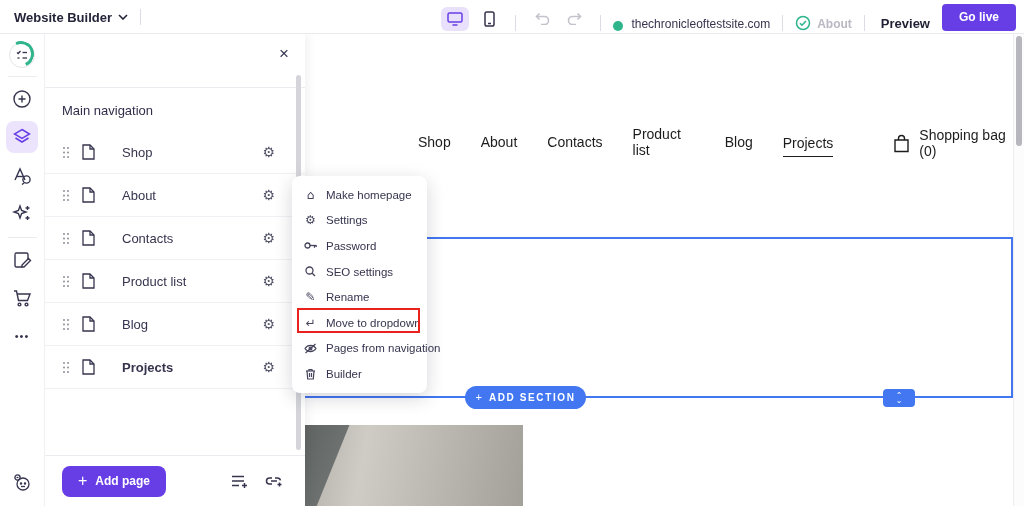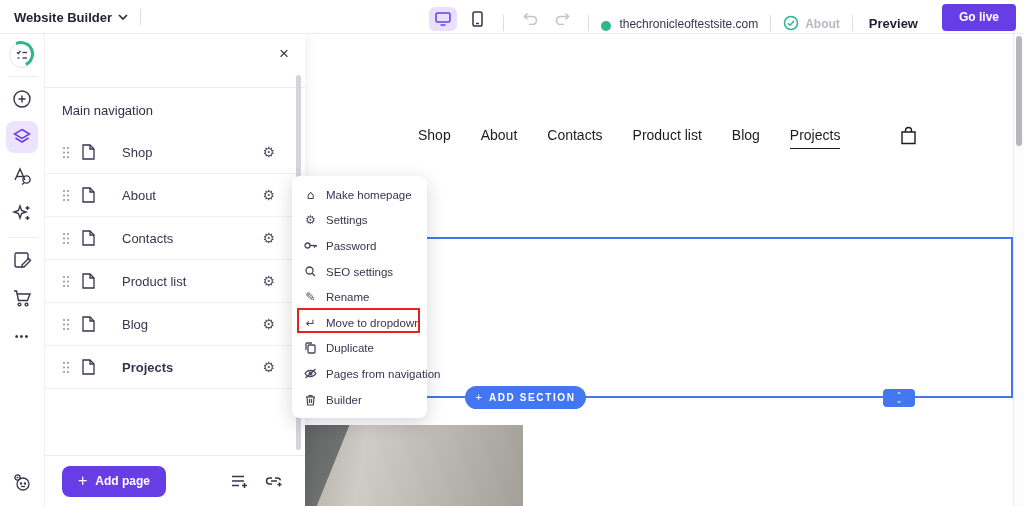--- a/index.html
+++ b/index.html
@@ -12,21 +12,21 @@
   .tb-title { font-size:13px; font-weight:bold; color:#24243a; display:flex; align-items:center; gap:6px; cursor:pointer; }
   .tb-sep { width:1px; height:16px; background:#dcdce3; margin:0 12px; }
   .tb-right { margin-left:auto; display:flex; align-items:flex-end; }
   .tb-iconbtn { width:28px; height:24px; border-radius:6px; display:flex; align-items:center; justify-content:center; cursor:pointer; }
   .tb-iconbtn.active { background:#e9e1fc; color:#673de6; }
   .tb-iconbtn.plain { color:#36344e; }
   .tb-iconbtn.disabled { color:#c3c3cb; }
   .green-dot { width:10px; height:10px; border-radius:50%; background:#2fb48c; margin-right:8px; }
   .tb-domain { font-size:12px; color:#36344e; }
   .tb-saved { font-size:12px; color:#b9b9c3; font-weight:bold; margin-left:6px; }
-  .tb-preview { font-size:13px; font-weight:bold; color:#1f1f33; margin:0 24px 0 4px; cursor:pointer; }
+  .tb-preview { font-size:13px; font-weight:bold; color:#1f1f33; margin:0 12px 0 4px; cursor:pointer; }
   .tb-golive { background:#673de6; color:#fff; font-size:12px; font-weight:bold; border:none;
     border-radius:4px; height:27px; padding:0 17px; cursor:pointer; }
 
   
   #rail { position:absolute; top:33px; left:0; width:45px; bottom:0; background:#fff;
     border-right:1px solid #f0f0f2; z-index:12; display:flex; flex-direction:column; align-items:center; }
   .rail-icon { width:32px; height:32px; display:flex; align-items:center; justify-content:center;
     border-radius:8px; color:#36344e; cursor:pointer; margin-top:6px; }
   .rail-icon.selected { background:#ece4fc; color:#673de6; }
   .rail-div { width:29px; height:1px; background:#ececf0; margin-top:8px; }
@@ -124,20 +124,21 @@
     <span class="nav-link">Product list</span>
     <span class="nav-link">Blog</span>
     <span class="nav-link active">Projects</span>
     <span id="cart">
       <span>
         <svg width="17" height="19" viewBox="0 0 17 19" fill="none" stroke="#1c1c1c" stroke-width="1.4">
           <path d="M2 6h13v11.5H2z"></path>
             <path d="M5.5 6V4.5a3 3 0 0 1 6 0V6"></path>
         </svg>
       </span>
+      <span class="cart-label">Shopping bag (0)</span>
     </span>
   </nav>
 
   <div id="blue-section"></div>
 
   <button id="add-section">
     <span class="plus">+</span>
     <span class="asl">ADD SECTION</span>
   </button>
 
@@ -430,29 +431,20 @@
   <div class="menu-item">
     <span class="mi-icon">✎</span>
     <span class="mi-label">Rename</span>
   </div>
   <div class="menu-item">
     <span class="mi-icon">↵</span>
     <span class="mi-label">Move to dropdown</span>
   </div>
   <div class="menu-item">
     <span class="mi-icon">
-      <svg width="11" height="12" viewBox="0 0 11 12" fill="none" stroke="currentColor" stroke-width="1.3">
-        <rect x="3" y="3" width="7" height="8" rx="1"></rect>
-          <path d="M1 8V2a1 1 0 0 1 1-1h5"></path>
-      </svg>
-    </span>
-    <span class="mi-label">Duplicate</span>
-  </div>
-  <div class="menu-item">
-    <span class="mi-icon">
       <svg width="13" height="11" viewBox="0 0 13 11" fill="none" stroke="currentColor" stroke-width="1.2">
         <path d="M1 5.5s2-3.2 5.5-3.2S12 5.5 12 5.5s-2 3.2-5.5 3.2S1 5.5 1 5.5z"></path>
         <circle cx="6.5" cy="5.5" r="1.4"></circle>
           <path d="M1.5 10 11.5 1"></path>
       </svg>
     </span>
     <span class="mi-label">Pages from navigation</span>
   </div>
   <div class="menu-item">
     <span class="mi-icon">

